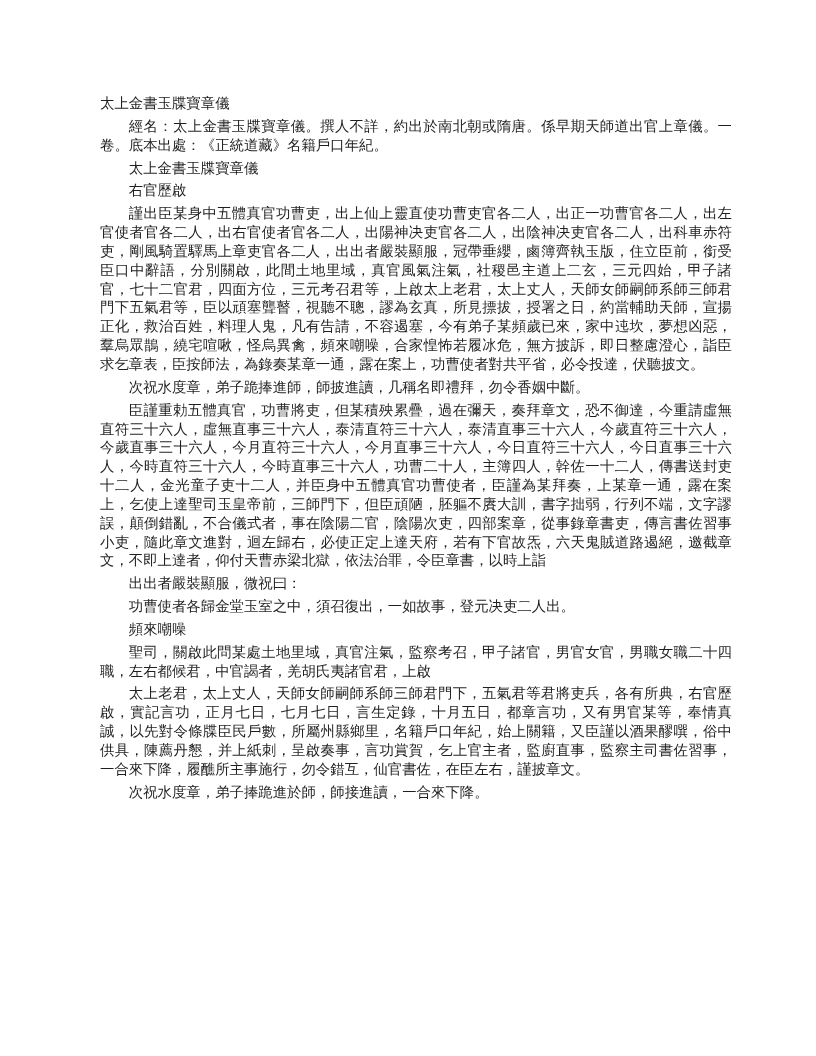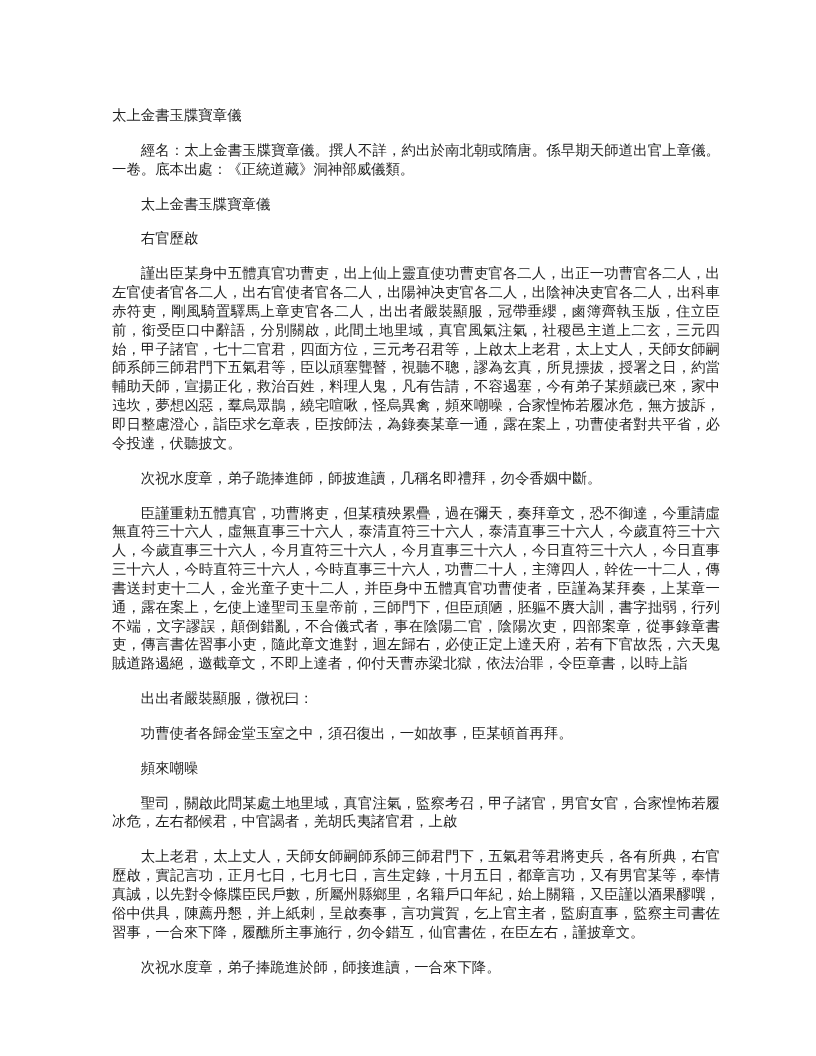--- a/index.html
+++ b/index.html
@@ -17,45 +17,45 @@
     padding: 90px 80px 40px 96px;
     overflow: hidden;
   }
   .doc {
     font-family: "DejaVu Serif", "Liberation Serif", serif;
     font-size: 14.4px;
     line-height: 18.85px;
     color: #1f1f1f;
   }
   .doc p {
-    margin: 16px;
+    margin: 4px;
     text-align: justify;
     text-justify: inter-ideograph;
     word-break: break-all;
     overflow-wrap: anywhere;
   }
   .doc p.indent {
     text-indent: 2em;
   }
   .doc .title {
     text-indent: 0;
   }
 </style>
 </head>
 <body>
 
 <div class="page">
   <div class="doc">
     <p class="title">太上金書玉牒寶章儀</p>
-    <p class="indent">經名：太上金書玉牒寶章儀。撰人不詳，約出於南北朝或隋唐。係早期天師道出官上章儀。一卷。底本出處：《正統道藏》洞神部威儀類。</p>
+    <p class="indent">經名：太上金書玉牒寶章儀。撰人不詳，約出於南北朝或隋唐。係早期天師道出官上章儀。一卷。底本出處：《正統道藏》名籍戶口年紀。</p>
     <p class="indent">太上金書玉牒寶章儀</p>
     <p class="indent">右官歷啟</p>
     <p class="indent">謹出臣某身中五體真官功曹吏，出上仙上靈直使功曹吏官各二人，出正一功曹官各二人，出左官使者官各二人，出右官使者官各二人，出陽神决吏官各二人，出陰神决吏官各二人，出科車赤符吏，剛風騎置驛馬上章吏官各二人，出出者嚴裝顯服，冠帶垂纓，鹵簿齊執玉版，住立臣前，銜受臣口中辭語，分別關啟，此間土地里域，真官風氣注氣，社稷邑主道上二玄，三元四始，甲子諸官，七十二官君，四面方位，三元考召君等，上啟太上老君，太上丈人，天師女師嗣師系師三師君門下五氣君等，臣以頑塞聾瞽，視聽不聰，謬為玄真，所見摽拔，授署之日，約當輔助天師，宣揚正化，救治百姓，料理人鬼，凡有告請，不容遏塞，今有弟子某頻歲已來，家中迍坎，夢想凶惡，羣烏眾鵲，繞宅喧啾，怪烏異禽，頻來嘲噪，合家惶怖若履冰危，無方披訴，即日整慮澄心，詣臣求乞章表，臣按師法，為錄奏某章一通，露在案上，功曹使者對共平省，必令投達，伏聽披文。</p>
     <p class="indent">次祝水度章，弟子跪捧進師，師披進讀，几稱名即禮拜，勿令香姻中斷。</p>
     <p class="indent">臣謹重勅五體真官，功曹將吏，但某積殃累疊，過在彌天，奏拜章文，恐不御達，今重請虛無直符三十六人，虛無直事三十六人，泰清直符三十六人，泰清直事三十六人，今歲直符三十六人，今歲直事三十六人，今月直符三十六人，今月直事三十六人，今日直符三十六人，今日直事三十六人，今時直符三十六人，今時直事三十六人，功曹二十人，主簿四人，幹佐一十二人，傳書送封吏十二人，金光童子吏十二人，并臣身中五體真官功曹使者，臣謹為某拜奏，上某章一通，露在案上，乞使上達聖司玉皇帝前，三師門下，但臣頑陋，胚軀不賡大訓，書字拙弱，行列不端，文字謬誤，顛倒錯亂，不合儀式者，事在陰陽二官，陰陽次吏，四部案章，從事錄章書吏，傳言書佐習事小吏，隨此章文進對，迴左歸右，必使正定上達天府，若有下官故炁，六天鬼賊道路遏絕，邀截章文，不即上達者，仰付天曹赤梁北獄，依法治罪，令臣章書，以時上詣</p>
     <p class="indent">出出者嚴裝顯服，微祝曰：</p>
-    <p class="indent">功曹使者各歸金堂玉室之中，須召復出，一如故事，臣某頓首再拜。</p>
+    <p class="indent">功曹使者各歸金堂玉室之中，須召復出，一如故事，登元决吏二人出。</p>
     <p class="indent">頻來嘲噪</p>
-    <p class="indent">聖司，關啟此問某處土地里域，真官注氣，監察考召，甲子諸官，男官女官，合家惶怖若履冰危，左右都候君，中官謁者，羌胡氏夷諸官君，上啟</p>
+    <p class="indent">聖司，關啟此問某處土地里域，真官注氣，監察考召，甲子諸官，男官女官，男職女職二十四職，左右都候君，中官謁者，羌胡氏夷諸官君，上啟</p>
     <p class="indent">太上老君，太上丈人，天師女師嗣師系師三師君門下，五氣君等君將吏兵，各有所典，右官歷啟，實記言功，正月七日，七月七日，言生定錄，十月五日，都章言功，又有男官某等，奉情真誠，以先對令條牒臣民戶數，所屬州縣鄉里，名籍戶口年紀，始上關籍，又臣謹以酒果醪噀，俗中供具，陳薦丹懇，并上紙刺，呈啟奏事，言功賞賀，乞上官主者，監廚直事，監察主司書佐習事，一合來下降，履醮所主事施行，勿令錯互，仙官書佐，在臣左右，謹披章文。</p>
     <p class="indent">次祝水度章，弟子捧跪進於師，師接進讀，一合來下降。</p>
   </div>
 </div>
 
 </body></html>

